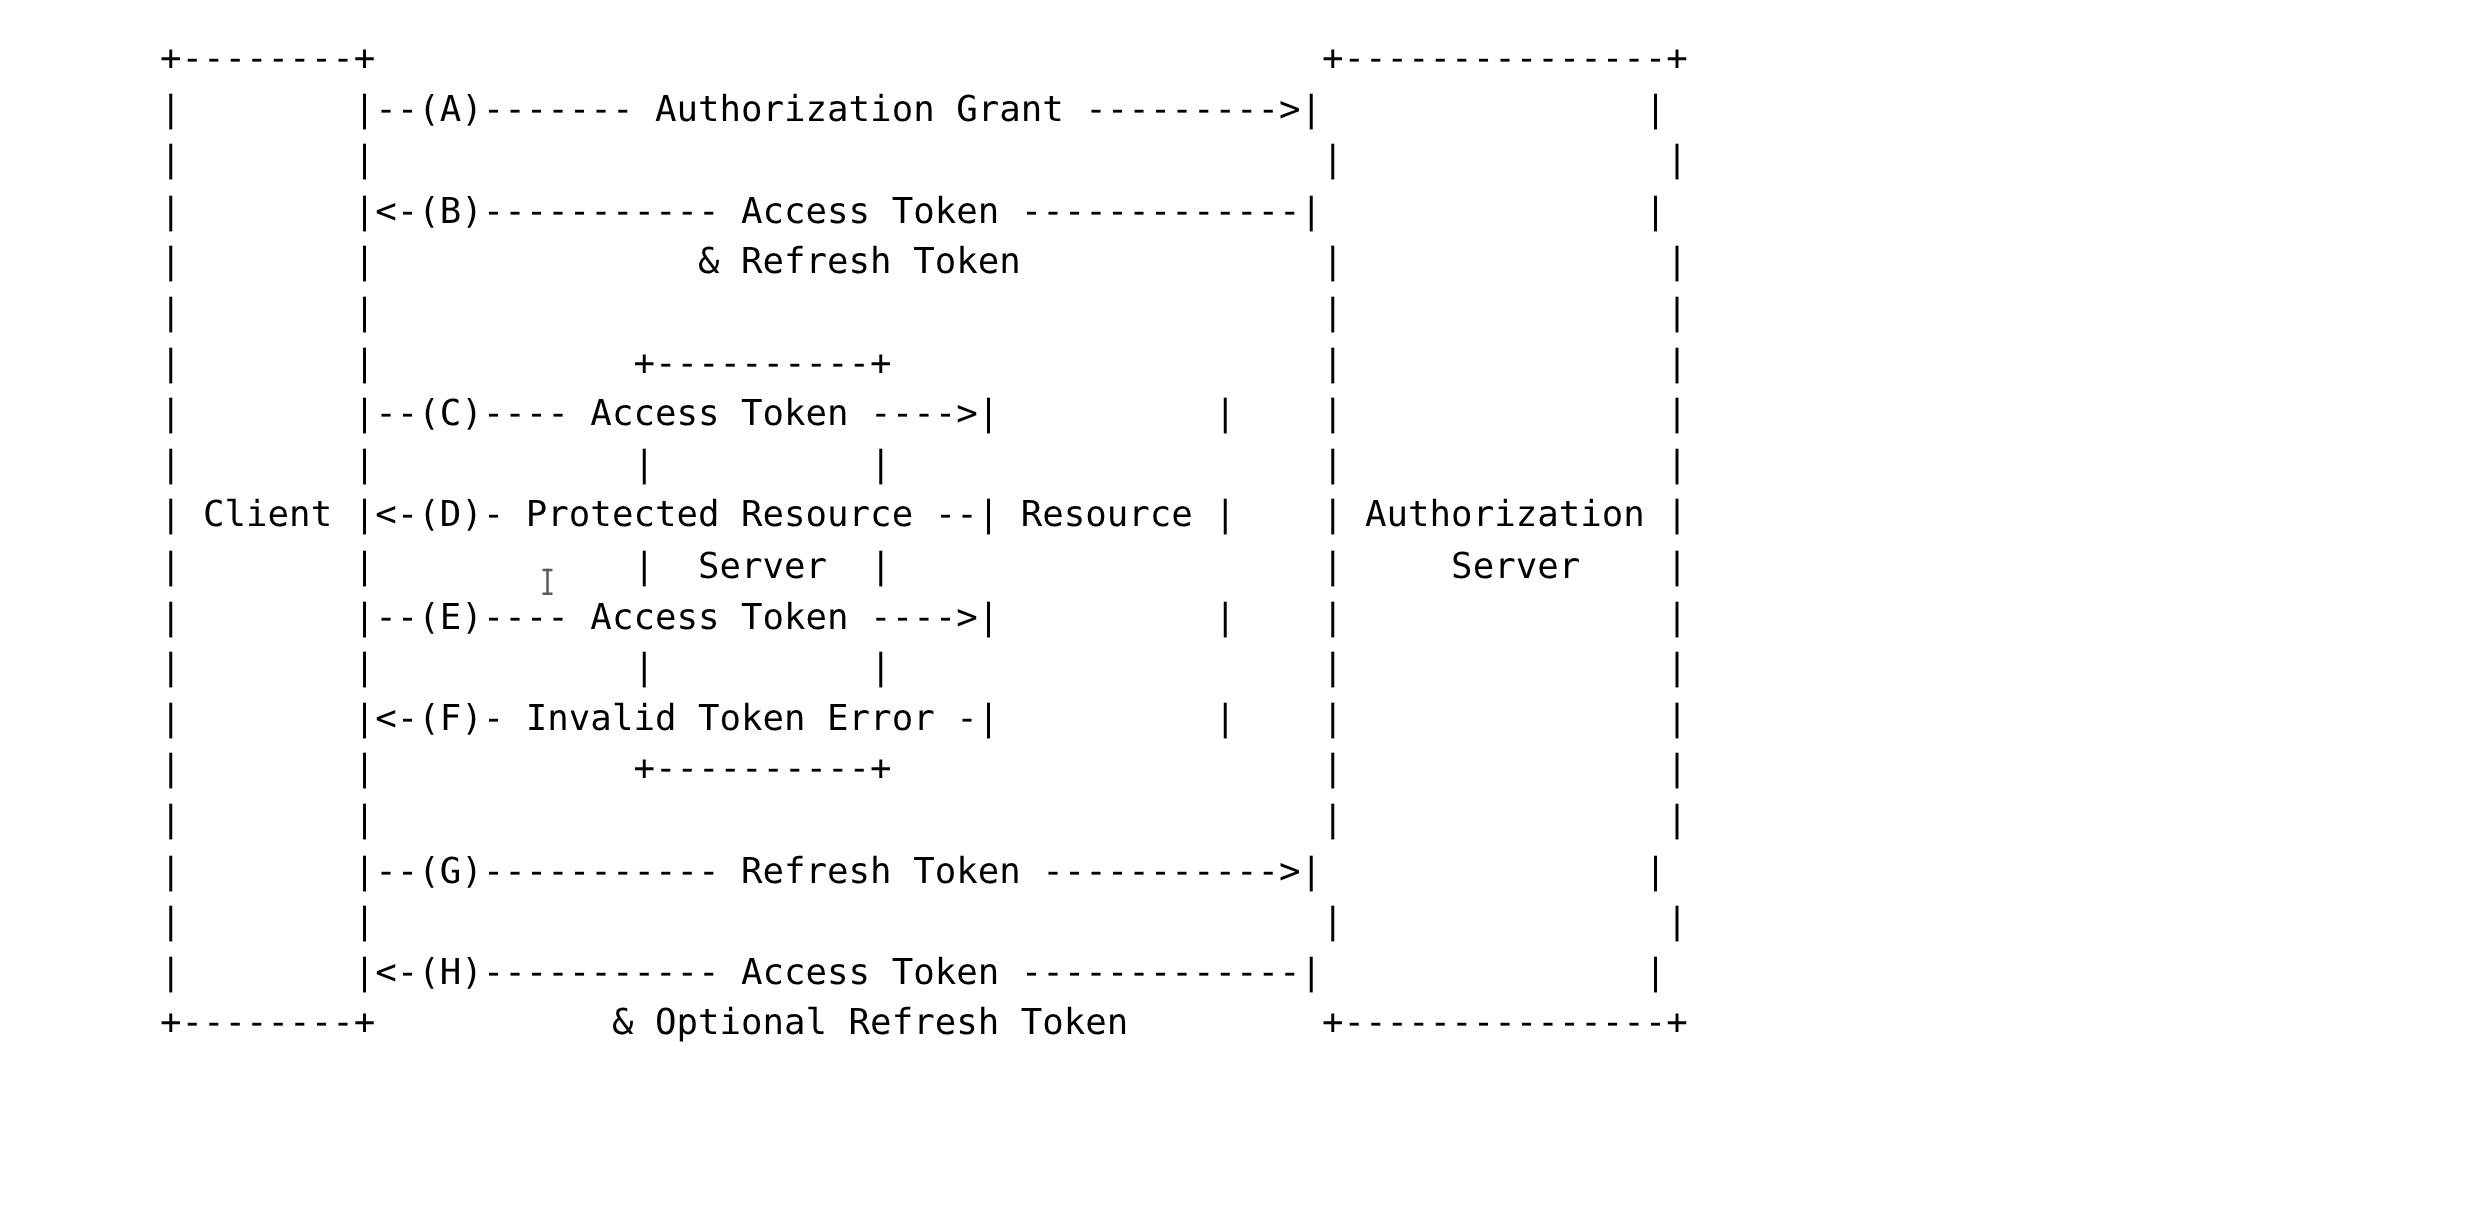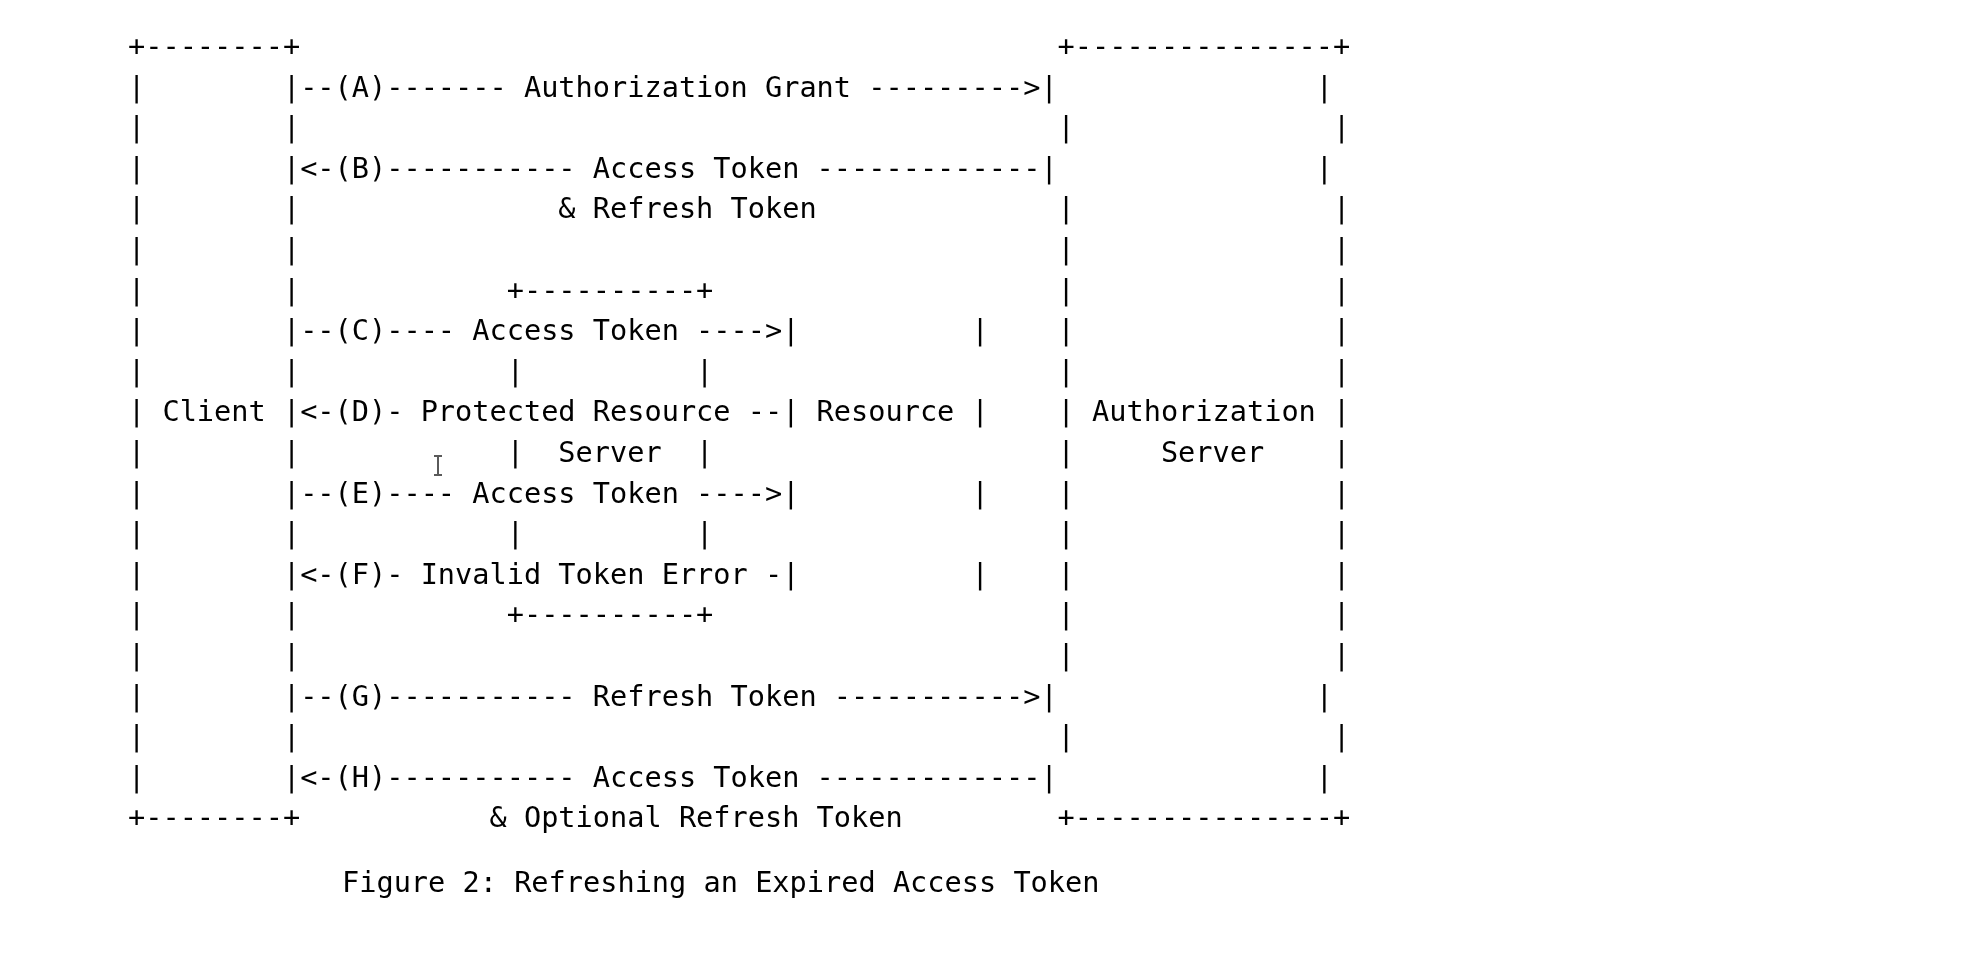--- a/index.html
+++ b/index.html
@@ -88,19 +88,16 @@
 |        |--(E)---- Access Token ----&gt;|          |    |               |
 |        |            |          |                    |               |
 |        |&lt;-(F)- Invalid Token Error -|          |    |               |
 |        |            +----------+                    |               |
 |        |                                            |               |
 |        |--(G)----------- Refresh Token -----------&gt;|               |
 |        |                                            |               |
 |        |&lt;-(H)----------- Access Token -------------|               |
 +--------+           &amp; Optional Refresh Token         +---------------+</pre>
 
-  <div class="caption-block">
-    <pre class="caption-text">Figure 2: Refreshing an Expired Access Token</pre>
-  </div>
 
   <div class="text-cursor"></div>
 
 </div>
 
 </body></html>

